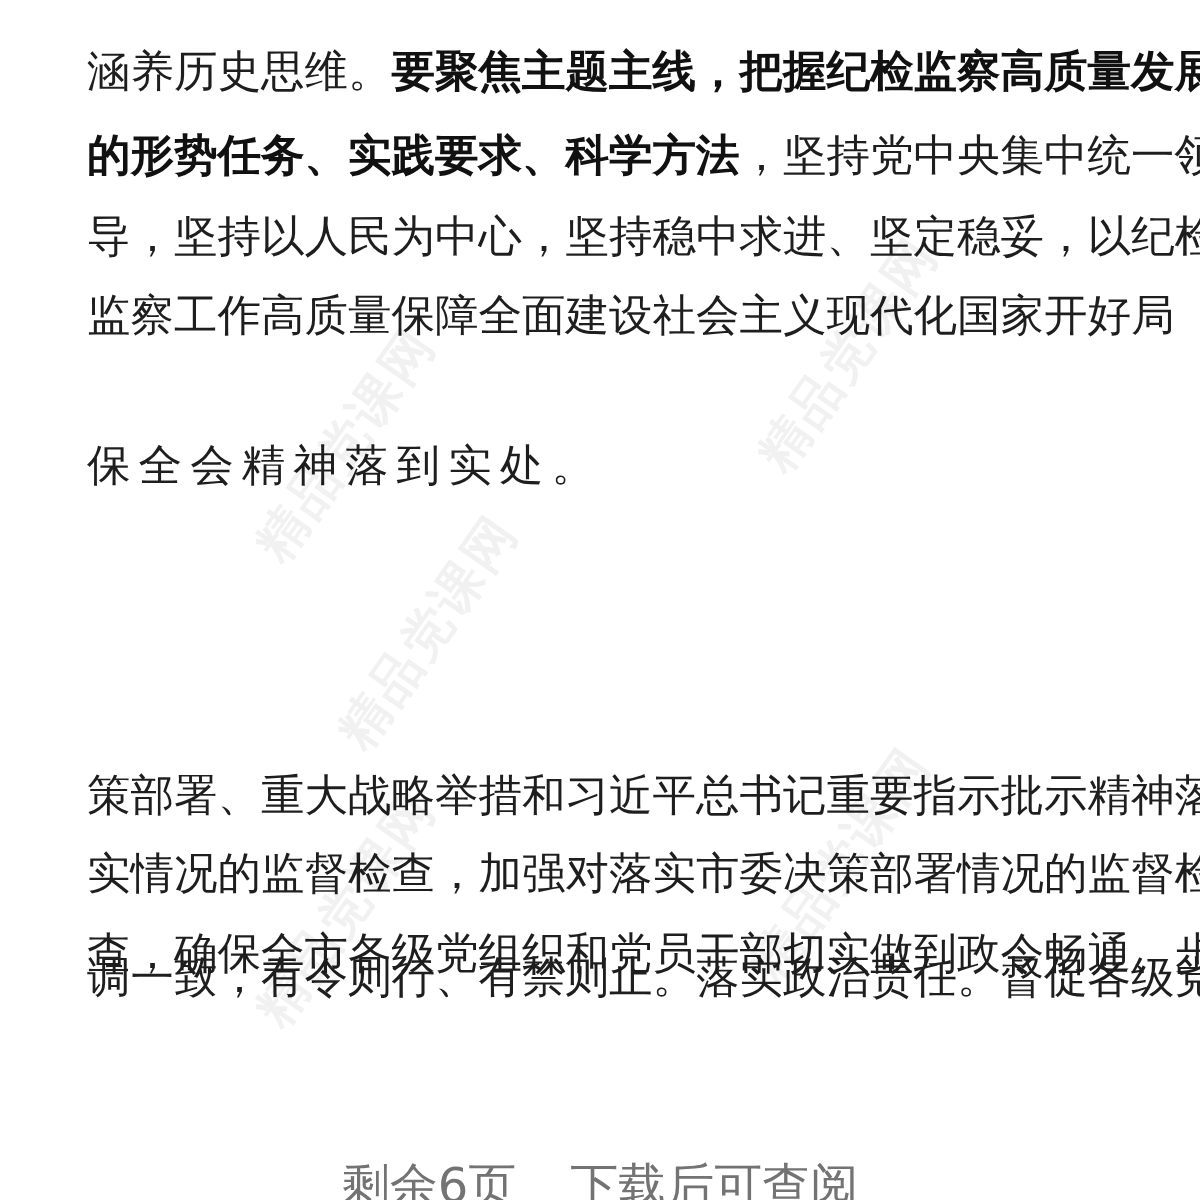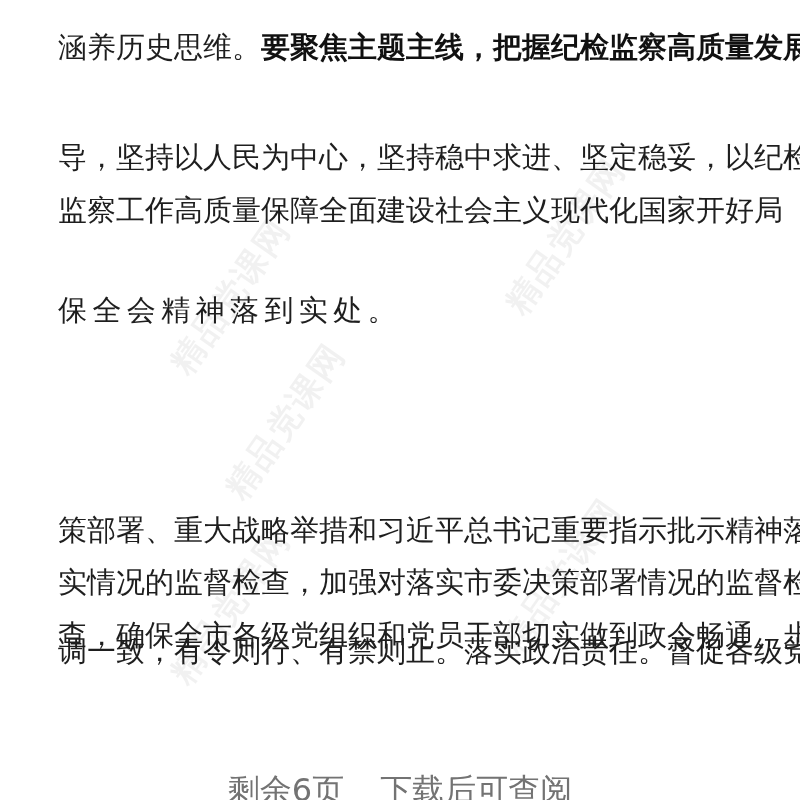--- a/index.html
+++ b/index.html
@@ -74,20 +74,23 @@
   .footer .gap { width: 36px; }
 </style>
 </head>
 <body>
 
 <div class="page">
 
   <div class="line" style="top:0px;">
     <span class="normal">涵养历史思维。</span><span class="bold">要聚焦主题主线，把握纪检监察高质量发展</span>
   </div>
+  <div class="line" style="top:56px;">
+    <span class="bold">的形势任务、实践要求、科学方法</span><span class="normal">，坚持党中央集中统一领</span>
+  </div>
   <div class="line" style="top:110px;">
     <span class="normal">导，坚持以人民为中心，坚持稳中求进、坚定稳妥，以纪检</span>
   </div>
   <div class="line" style="top:163px;">
     <span class="normal">监察工作高质量保障全面建设社会主义现代化国家开好局</span>
   </div>
   <div class="line last" style="top:263px;">
     <span class="normal">保全会精神落到实处。</span>
   </div>
 

